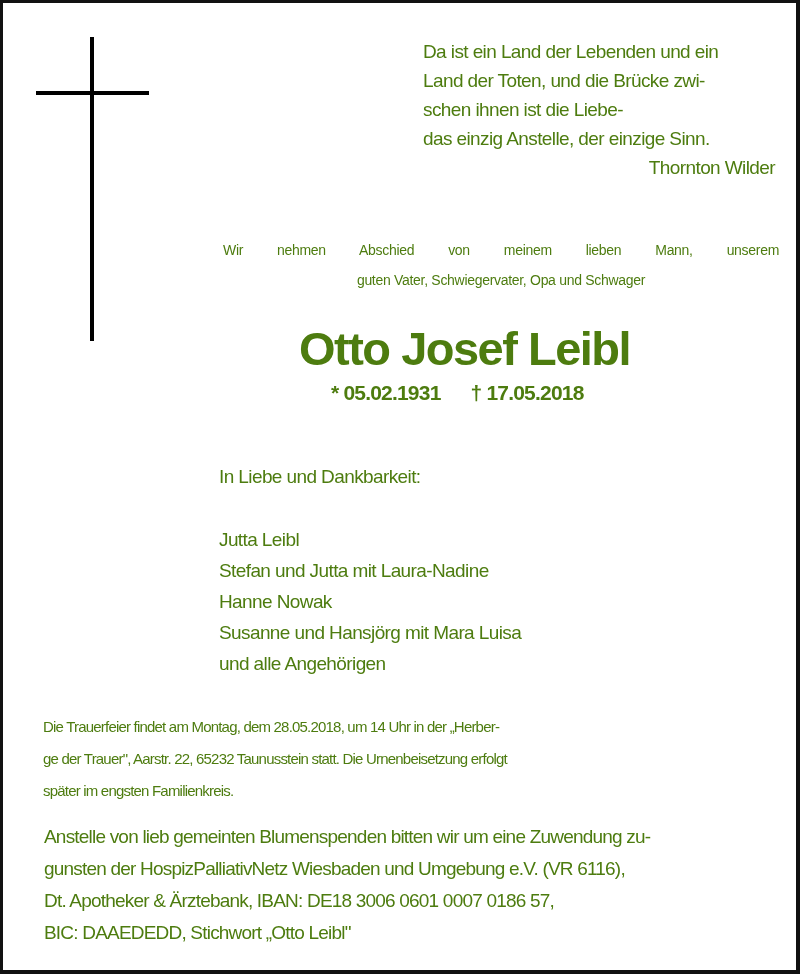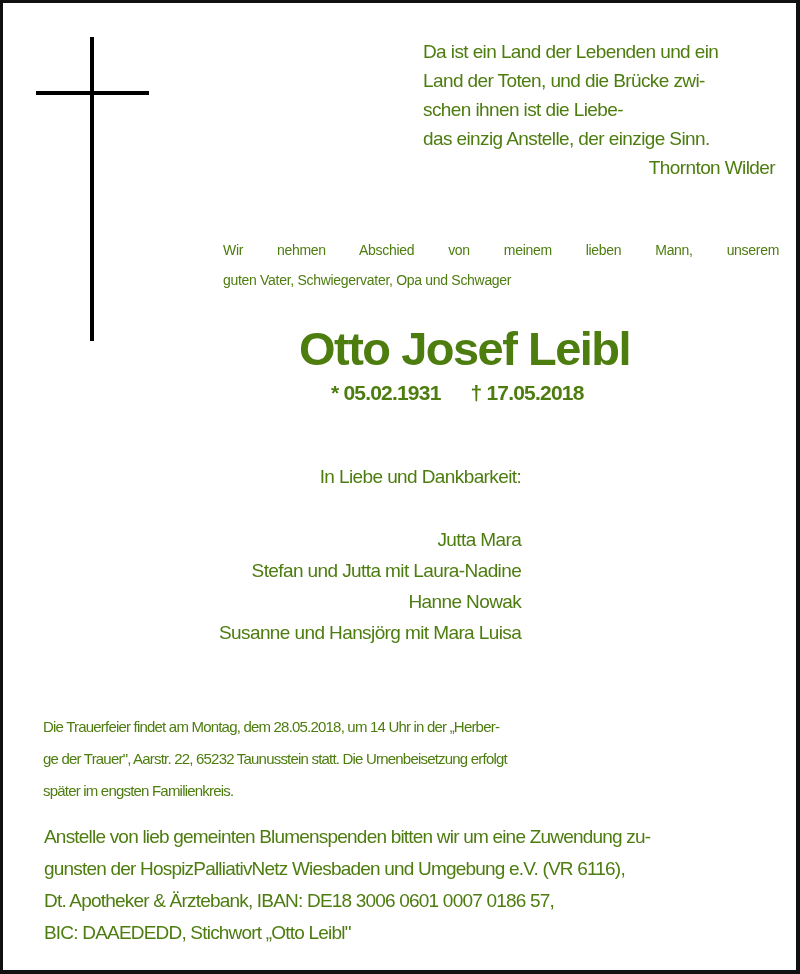--- a/index.html
+++ b/index.html
@@ -12,29 +12,29 @@
       color: #4d7c0f;
     }
     .cross-v { position: absolute; left: 87px; top: 34px; width: 4px; height: 304px; background: #000; }
     .cross-h { position: absolute; left: 33px; top: 88px; width: 113px; height: 4px; background: #000; }
 
     .quote { position: absolute; left: 420px; top: 34px; width: 355px; font-size: 19px; line-height: 29px; letter-spacing: -0.6px; }
     .quote .line { display: block; white-space: nowrap; }
     .quote .author { display: block; text-align: right; padding-right: 3px; }
 
     .intro { position: absolute; left: 220px; top: 232px; width: 556px; font-size: 14px; line-height: 30px; letter-spacing: -0.3px; }
-    .intro .line { display: block; white-space: nowrap; }
+    .intro .line { display: block; white-space: nowrap; text-align: center; }
     .intro .justify { text-align: justify; text-align-last: justify; }
 
     .name { position: absolute; left: 296px; top: 318px; font-size: 47px; font-weight: bold; letter-spacing: -1.5px; line-height: 56px; white-space: nowrap; }
     .dates { position: absolute; left: 328px; top: 378px; font-size: 21px; font-weight: bold; letter-spacing: -0.8px; white-space: nowrap; }
     .dates .death { margin-left: 30px; }
 
     .family { position: absolute; left: 216px; top: 458px; font-size: 19px; line-height: 31px; letter-spacing: -0.6px; }
-    .family .line { display: block; white-space: nowrap; text-align: right; }
+    .family .line { display: block; white-space: nowrap; }
     .family .gap { height: 32px; }
 
     .service { position: absolute; left: 32px; top: 708px; width: 744px; font-size: 15px; line-height: 32px; letter-spacing: -0.8px; margin-left: 8px; }
     .service .line { display: block; white-space: nowrap; }
 
     .donation { position: absolute; left: 32px; top: 818px; width: 744px; font-size: 19px; line-height: 32px; letter-spacing: -0.8px; }
     .donation .line { display: block; white-space: nowrap; margin-left: 9px; }
   </style>
 </head>
 <body>
@@ -61,24 +61,25 @@
 
   <div class="name">Otto Josef Leibl</div>
 
   <div class="dates">
     <span>* 05.02.1931</span><span class="death">† 17.05.2018</span>
   </div>
 
   <div class="family">
     <span class="line">In Liebe und Dankbarkeit:</span>
     <div class="gap"></div>
-    <span class="line">Jutta Mara</span>
+    <span class="line">Jutta Leibl</span>
     <span class="line">Stefan und Jutta mit Laura-Nadine</span>
     <span class="line">Hanne Nowak</span>
     <span class="line">Susanne und Hansjörg mit Mara Luisa</span>
+    <span class="line">und alle Angehörigen</span>
   </div>
 
   <div class="service">
     <span class="line">Die Trauerfeier findet am Montag, dem 28.05.2018, um 14 Uhr in der „Herber-</span>
     <span class="line">ge der Trauer", Aarstr. 22, 65232 Taunusstein statt. Die Urnenbeisetzung erfolgt</span>
     <span class="line">später im engsten Familienkreis.</span>
   </div>
 
   <div class="donation">
     <span class="line">Anstelle von lieb gemeinten Blumenspenden bitten wir um eine Zuwendung zu-</span>

